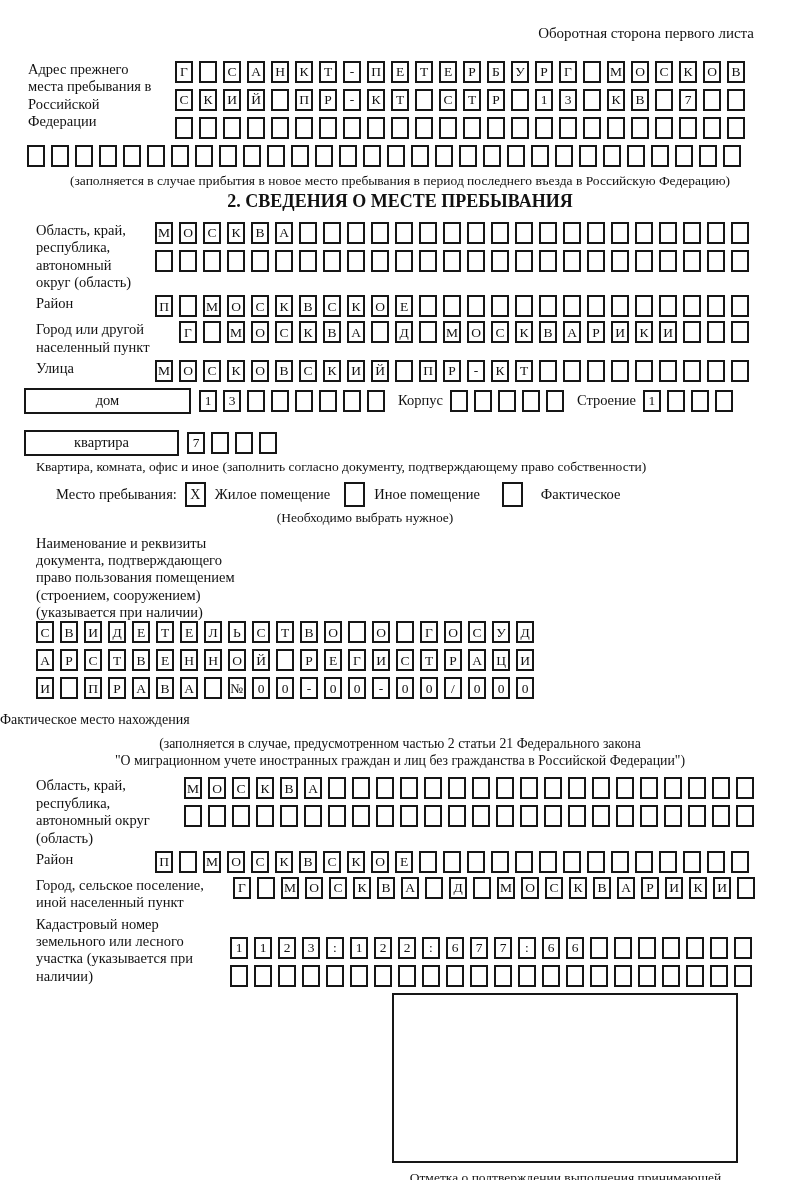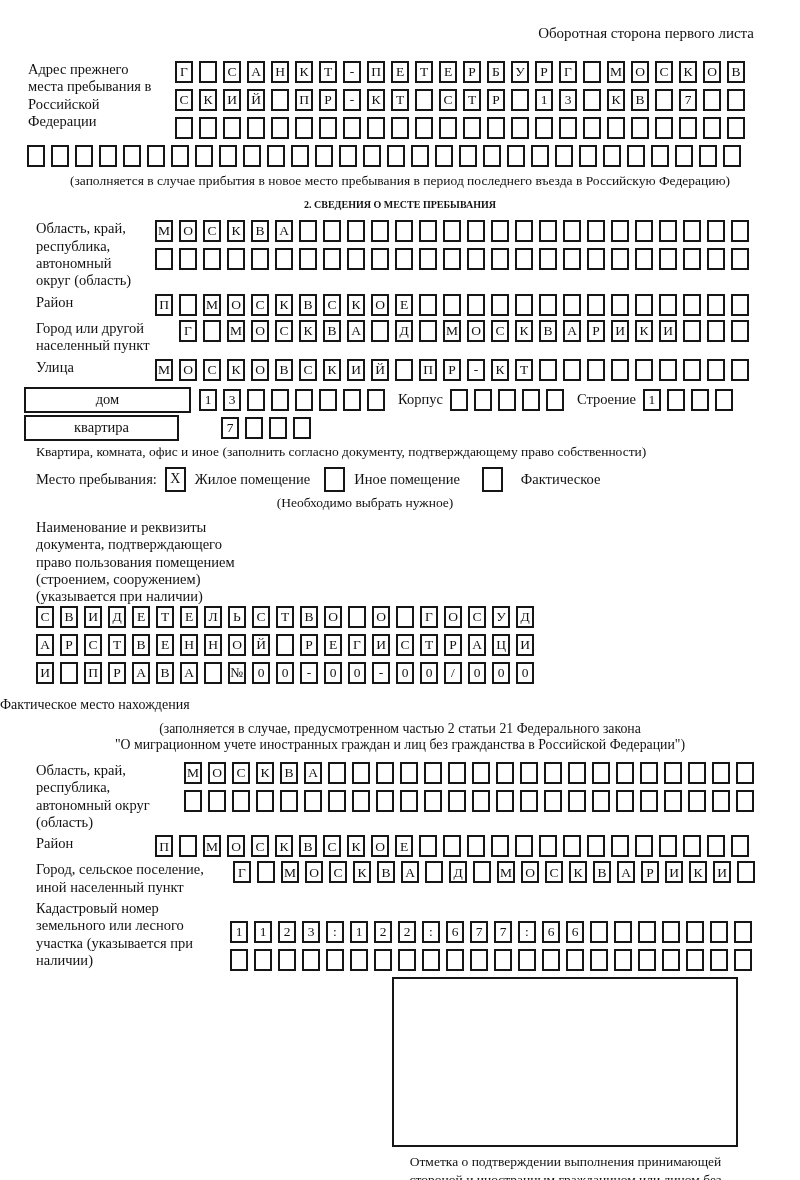--- a/index.html
+++ b/index.html
@@ -28,40 +28,40 @@
   .widebox {
     box-sizing:border-box; flex:none; height:26px;
     border:2px solid #161616;
     display:flex; align-items:center; justify-content:center;
     font-size:14.5px;
   }
   .chkbox .cb { width:21px; height:25px; margin-right:0; font-size:14px; }
 
   .caption { font-size:13.5px; }
   .caption.center { text-align:center; }
-  .sec-title { text-align:center; font-weight:bold; font-size:10px; margin:10px 0 9px 0; }
+  .sec-title { text-align:center; font-weight:bold; font-size:18px; margin:2px 0 9px 0; }
 
   .top-address { margin-top:19px; padding-left:28px; }
   .top-address .lbl { width:147px; padding-right:12px; }
 
   .overflow-row { padding-left:27px; margin-top:0px; }
 
   .frow { padding-left:36px; margin-bottom:4px; }
   .frow .lbl-s  { width:119px; padding-right:10px; }
   .frow .lbl-m  { width:143px; padding-right:10px; }
   .frow .lbl-w  { width:148px; padding-right:12px; }
   .frow .lbl-g2 { width:197px; padding-right:12px; }
   .frow .lbl-kd { width:194px; padding-right:12px; }
   .frow .lbl-doc{ width:218px; padding-right:14px; }
 
   .house-row { padding-left:24px; margin-top:6px; align-items:center; }
   .inline-lbl { padding:0 7px 0 7px; white-space:nowrap; }
   .sub-caption { margin:3px 0 6px 36px; }
 
-  .stay-row { padding-left:36px; margin-top:7px; align-items:center; }
+  .stay-row { padding-left:56px; margin-top:7px; align-items:center; }
   .stay-row .stay-lbl { margin-right:8px; }
   .stay-row .opt-lbl { margin:0 14px 0 9px; }
   .stay-note { width:730px; text-align:center; margin-top:3px; }
 
   .doc-block { margin-top:8px;flex-direction:column; }
 
   .fact-title { text-align:left; font-weight:normal; font-size:14px; margin:13px 0 7px 0; }
   .fact-cap { text-align:center; font-size:13.8px; }
   .fact-cap-2 { margin-bottom:8px; }
 
@@ -376,21 +376,21 @@
       </div>
     <div class="inline-lbl">Строение</div>
     <div class="boxrow">
         <span class="cb">1</span>
         <span class="cb"></span>
         <span class="cb"></span>
         <span class="cb"></span>
       </div>
   </div>
 
-  <div class="flexrow house-row" style="margin-top:2px;gap:34px;">
+  <div class="flexrow house-row" style="margin-top:16px;">
     <div class="widebox" style="width:155px;">квартира</div>
     <div class="boxrow" style="margin-left:8px;">
         <span class="cb">7</span>
         <span class="cb"></span>
         <span class="cb"></span>
         <span class="cb"></span>
       </div>
   </div>
   <div class="caption sub-caption">Квартира, комната, офис и иное (заполнить согласно документу, подтверждающему право собственности)</div>
 

